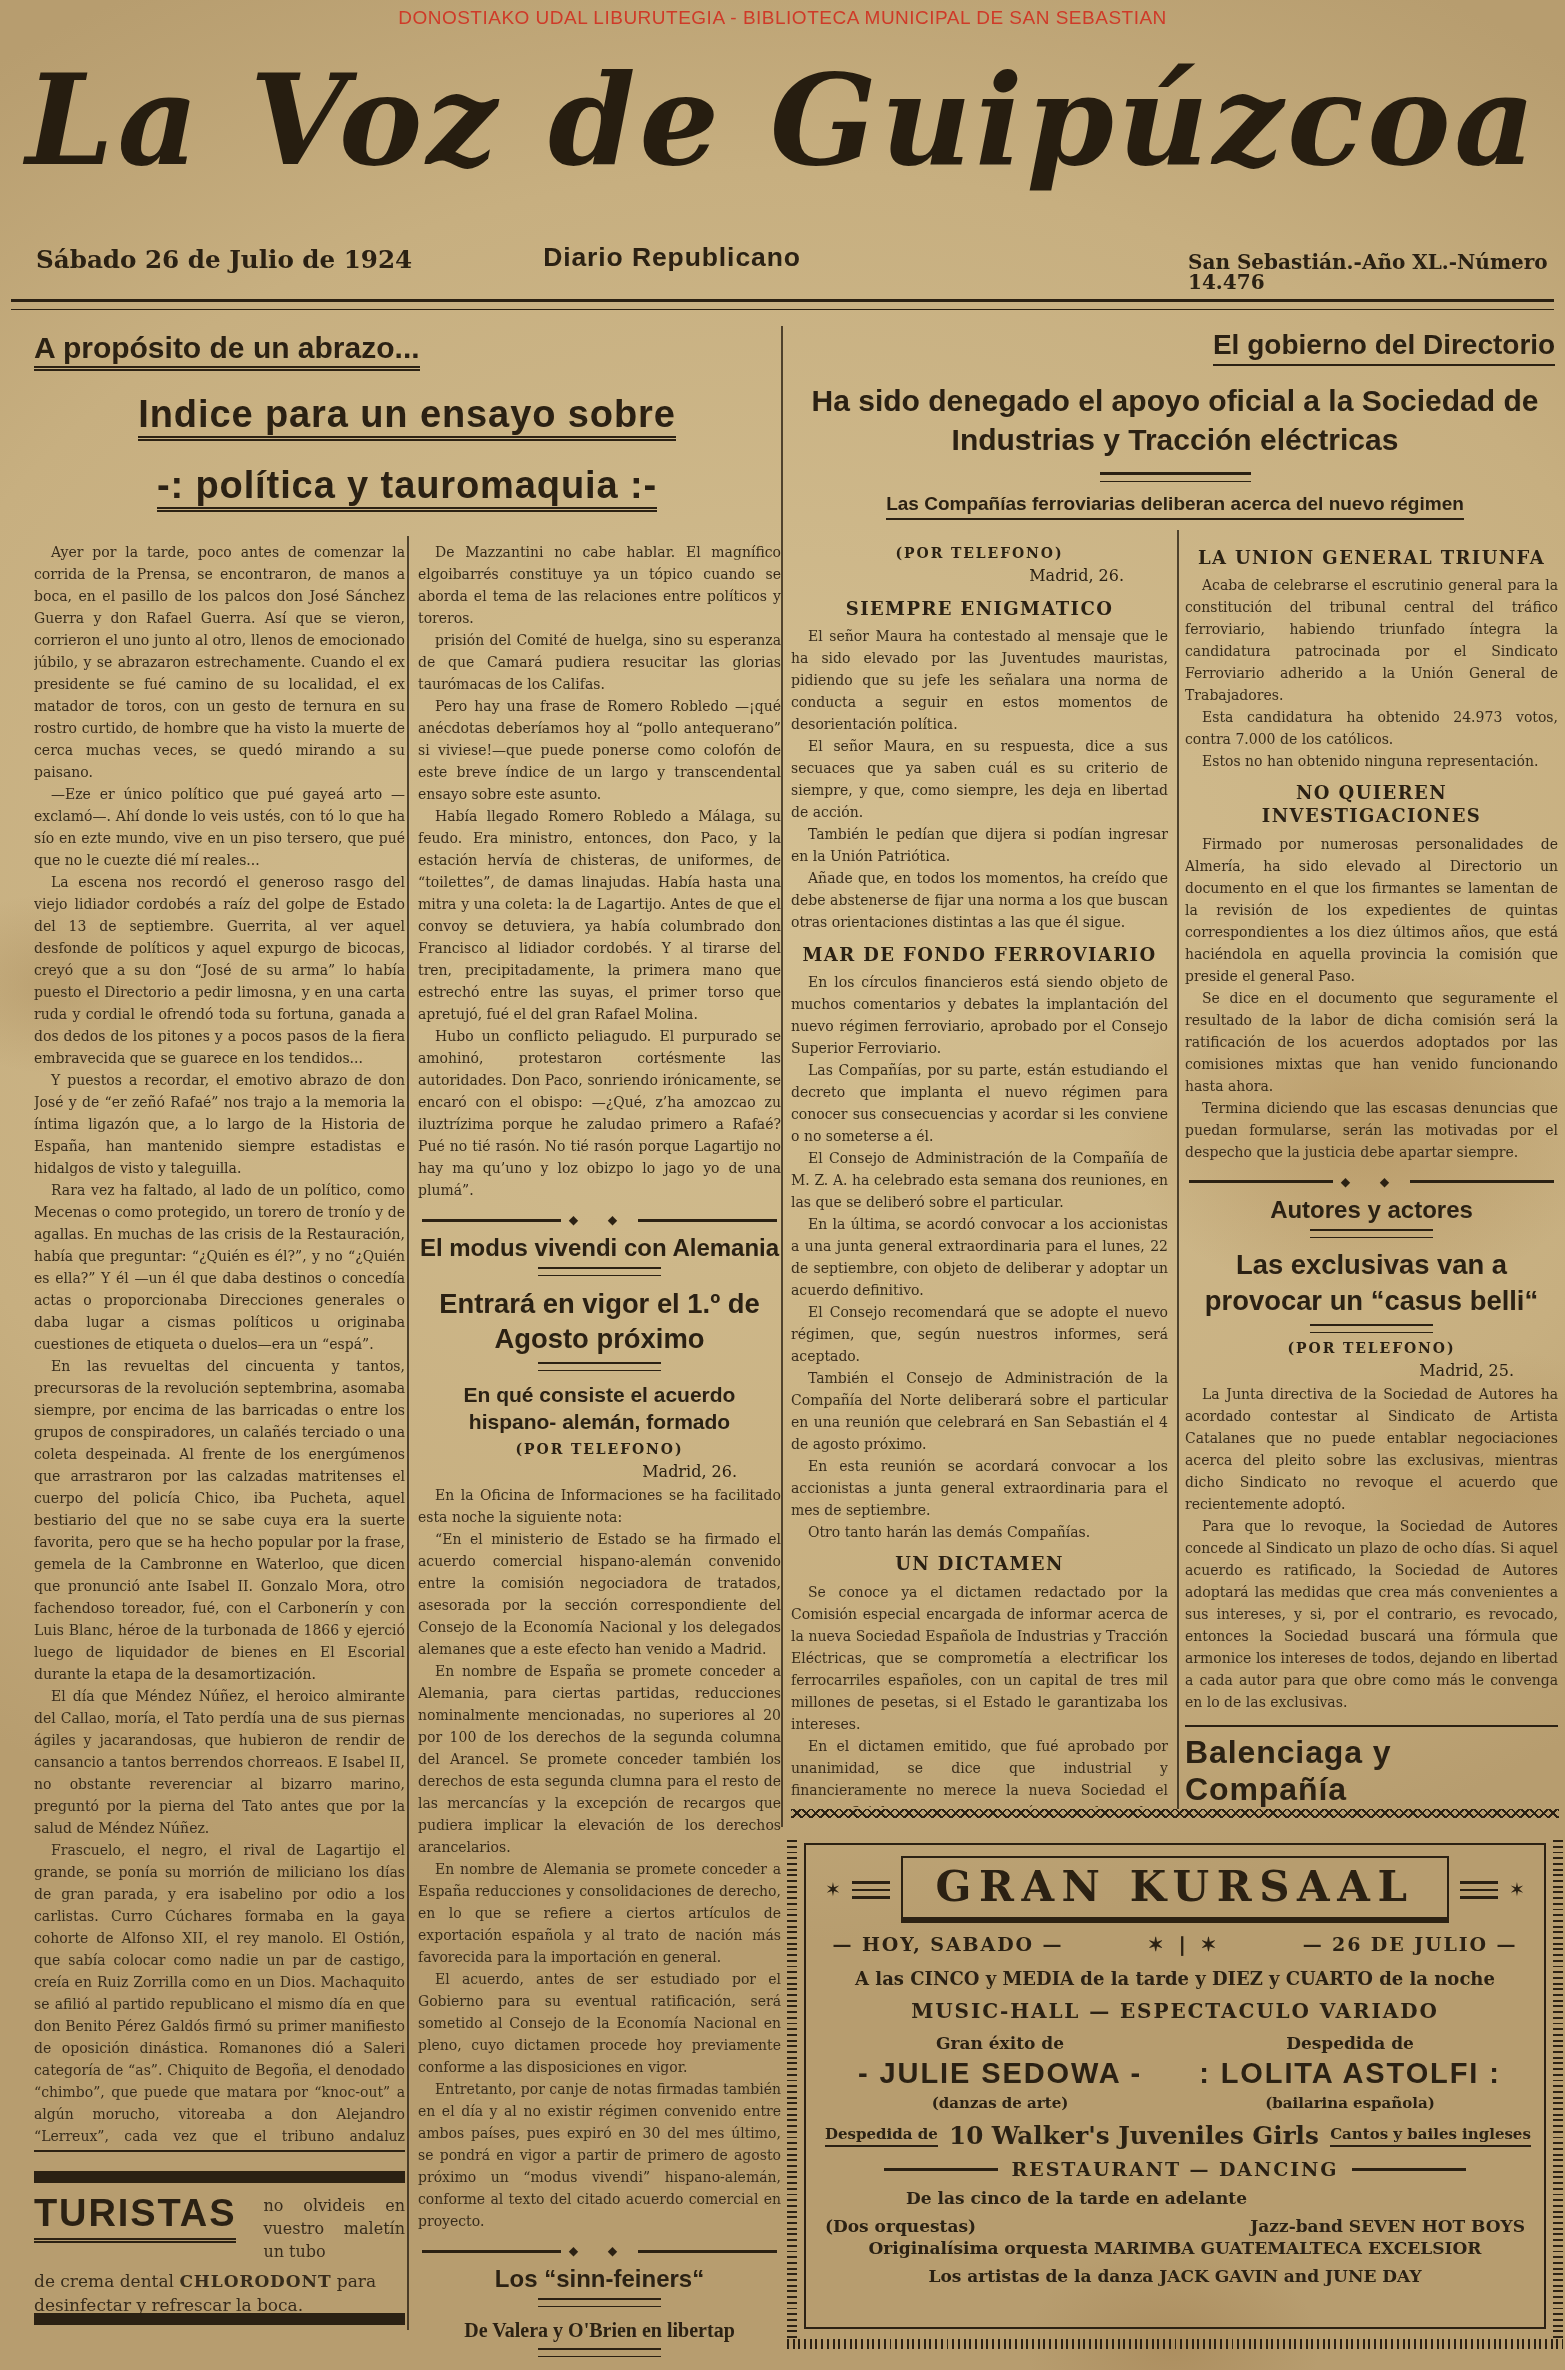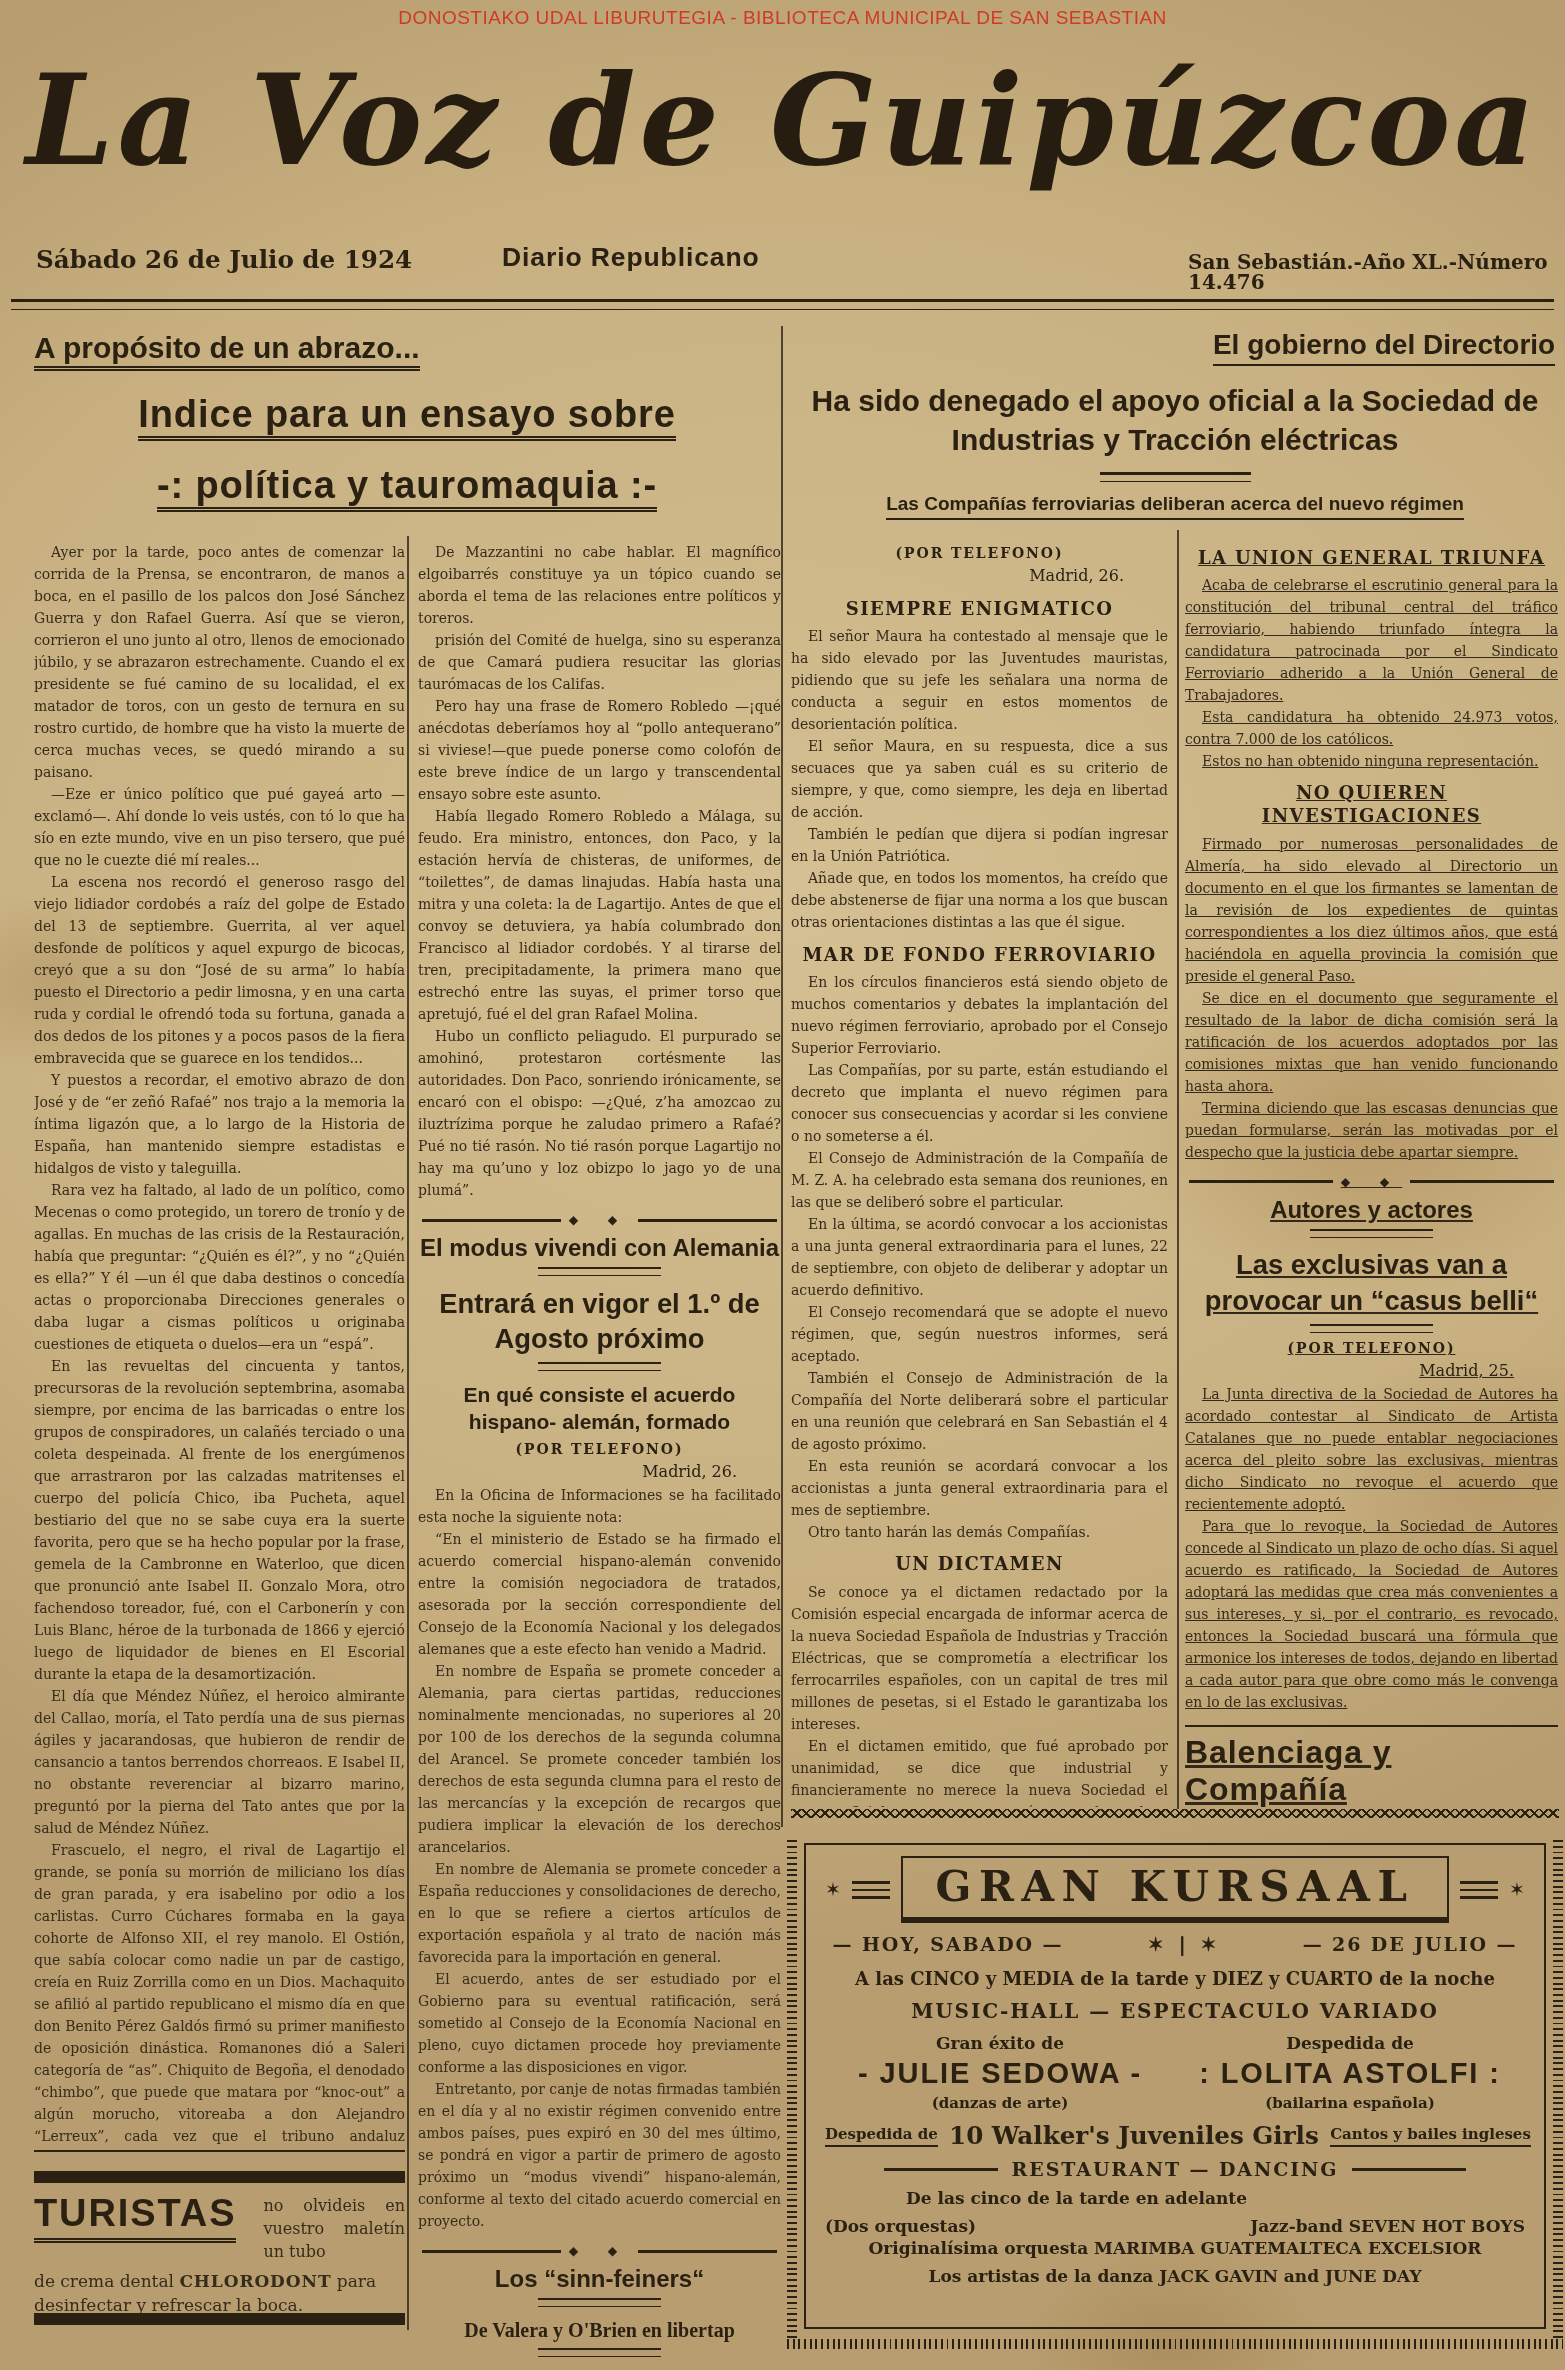--- a/index.html
+++ b/index.html
@@ -10,42 +10,42 @@
       radial-gradient(284px 208px at 1486px 1476px, rgba(150,100,40,.20), transparent 62%),
       radial-gradient(208px 151px at 52px 984px, rgba(120,80,30,.18), transparent 60%),
       radial-gradient(246px 170px at 1173px 2347px, rgba(130,85,35,.20), transparent 60%),
       radial-gradient(1325px 1041px at 50% 38%, #d4c093, #c7af80 70%, #b79d6f 100%);
     color:#33281a;}
   .stamp{position:absolute;top:7.6px;left:0;width:100%;text-align:center;
     font:500 19px/1 "Liberation Sans", sans-serif;color:#cf3a28;letter-spacing:0.5px;}
   .masthead{position:absolute;top:45px;left:0;width:100%;margin:0;text-align:center;
     font:700 italic 125px/1.2 "DejaVu Serif", serif;letter-spacing:3.8px;color:#261d10;}
   .dl-left{position:absolute;top:248px;left:36px;font:700 24.6px/1 "DejaVu Serif", serif;color:#2b2113;}
-  .dl-center{position:absolute;top:244px;left:502px;width:284px;text-align:left;
+  .dl-center{position:absolute;top:244px;left:530px;width:284px;text-align:center;
     font:700 26.5px/1 "Liberation Sans", sans-serif;letter-spacing:0.9px;color:#2b2113;}
   .dl-right{position:absolute;top:252px;left:1188px;font:700 20px/1 "DejaVu Serif", serif;color:#2b2113;}
   .rule-double{position:absolute;left:11.4px;right:11.4px;top:299px;height:6.6px;
     border-top:3.8px solid #2b2113;border-bottom:1.9px solid #2b2113;}
   .vrule{position:absolute;width:1.9px;background:rgba(43,33,19,.78);}
   #v1{left:407px;top:536px;height:1794px;}
   #v2{left:781px;top:326px;height:1501px;}
   #v3{left:1177px;top:530px;height:1279px;}
 
   .u2{border-bottom:5.7px double #2b2113;padding-bottom:2.8px;display:inline-block;}
   .u1{border-bottom:2.8px solid #2b2113;padding-bottom:4.7px;display:inline-block;}
 
   .abrazo-head{position:absolute;left:34px;top:333px;width:746px;}
   .abrazo-head .kick{font:700 30px/1 "Liberation Sans", sans-serif;color:#2b2113;}
   .abrazo-head .hl{text-align:center;margin-top:24.6px;font:700 38px/1 "Liberation Sans", sans-serif;color:#2b2113;letter-spacing:0.9px;}
 
   .col{position:absolute;overflow:hidden;}
   #col-left{left:34px;top:541px;width:371px;height:1603px;}
   #col-mid{left:418px;top:541px;width:363px;height:1819px;}
   #col-a{left:791px;top:539px;width:377px;height:1268px;}
-  #col-b{left:1185px;top:536px;width:373px;height:1272px;text-decoration:underline;}
+  #col-b{left:1185px;top:536px;width:373px;height:1272px;}
   .para{margin:0;text-indent:17px;font:14px/22px "DejaVu Serif", serif;text-align:justify;color:#372b1b;}
 
   .shead{font:700 18px/1.3 "DejaVu Serif", serif;text-align:center;letter-spacing:1.4px;margin:9.5px 0 4.7px;color:#2b2113;}
   .wire{text-align:center;font:700 14px/1.5 "DejaVu Serif", serif;letter-spacing:1.9px;margin-top:3.8px;color:#2b2113;}
   .city{text-align:right;padding-right:44px;font:16px/1.5 "DejaVu Serif", serif;color:#2b2113;}
   .kicker-c{text-align:center;font:700 24px/1.15 "Liberation Sans", sans-serif;margin:7.6px 0 3.8px;color:#2b2113;}
   .mid-hl{font:700 27.4px/1.3 "Liberation Sans", sans-serif;text-align:center;margin:9.5px 3.8px 5.7px;color:#2b2113;}
   .mid-sub{font:700 21px/1.3 "Liberation Sans", sans-serif;text-align:center;margin:9.5px 1.9px 3.8px;color:#2b2113;}
   .mid-hl.sm{font-size:20px;font-family:Liberation Serif, serif;}
   .mini-rule{width:123px;height:5.7px;border-top:2.8px solid #2b2113;border-bottom:1.9px solid #2b2113;margin:5.7px auto;}

